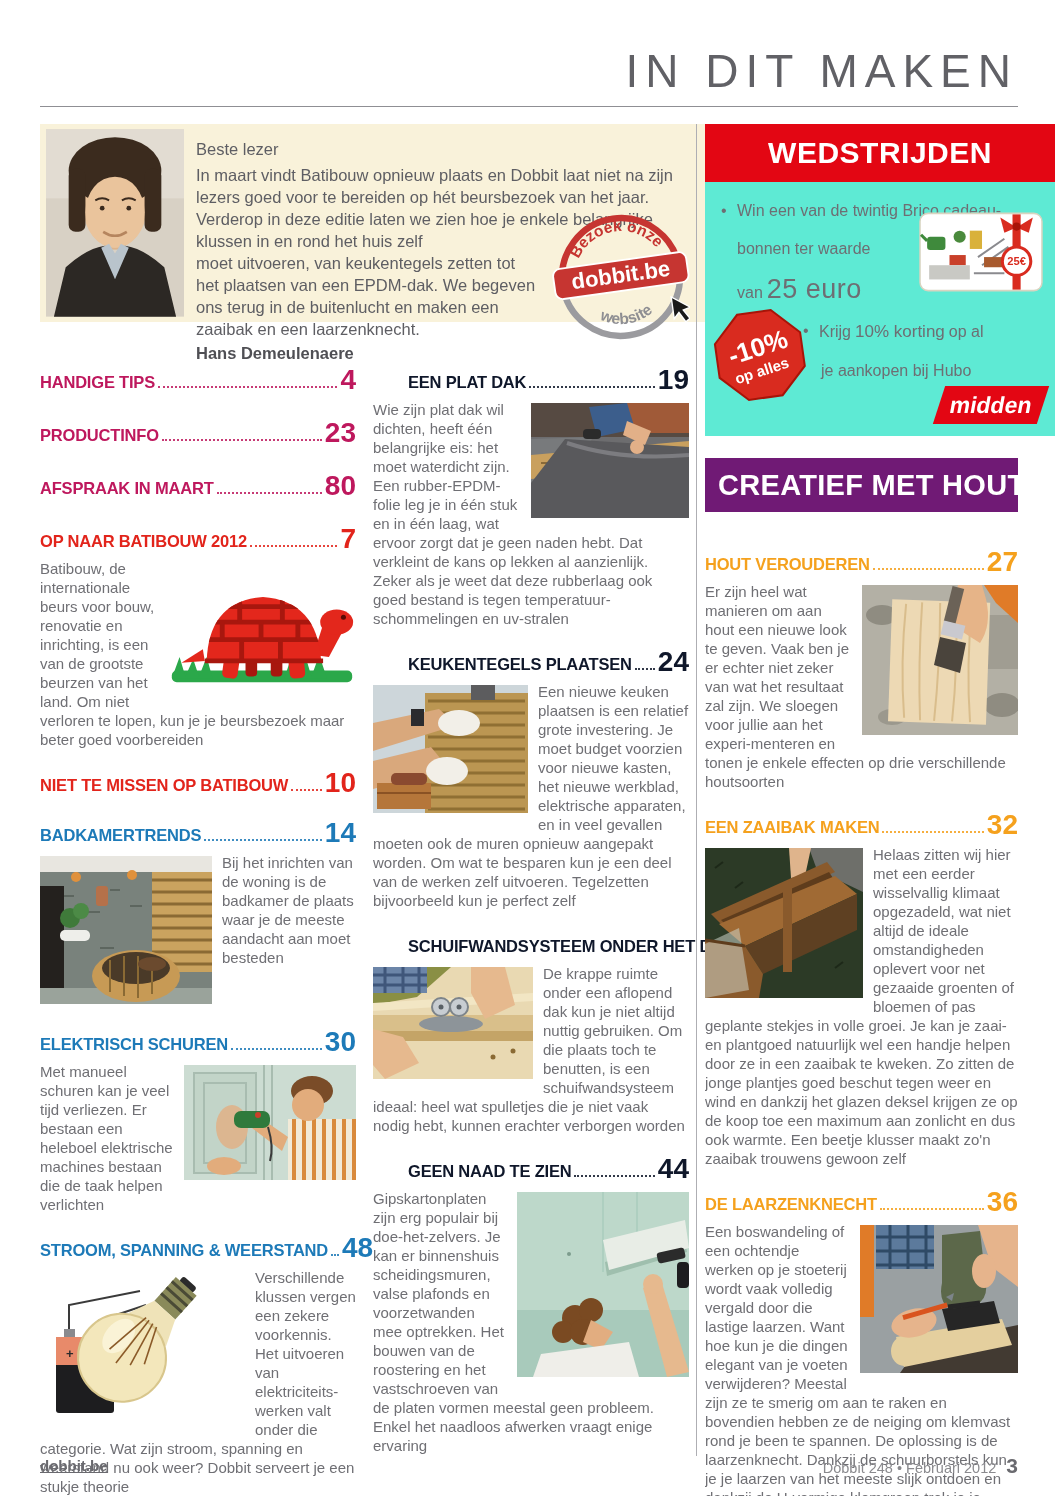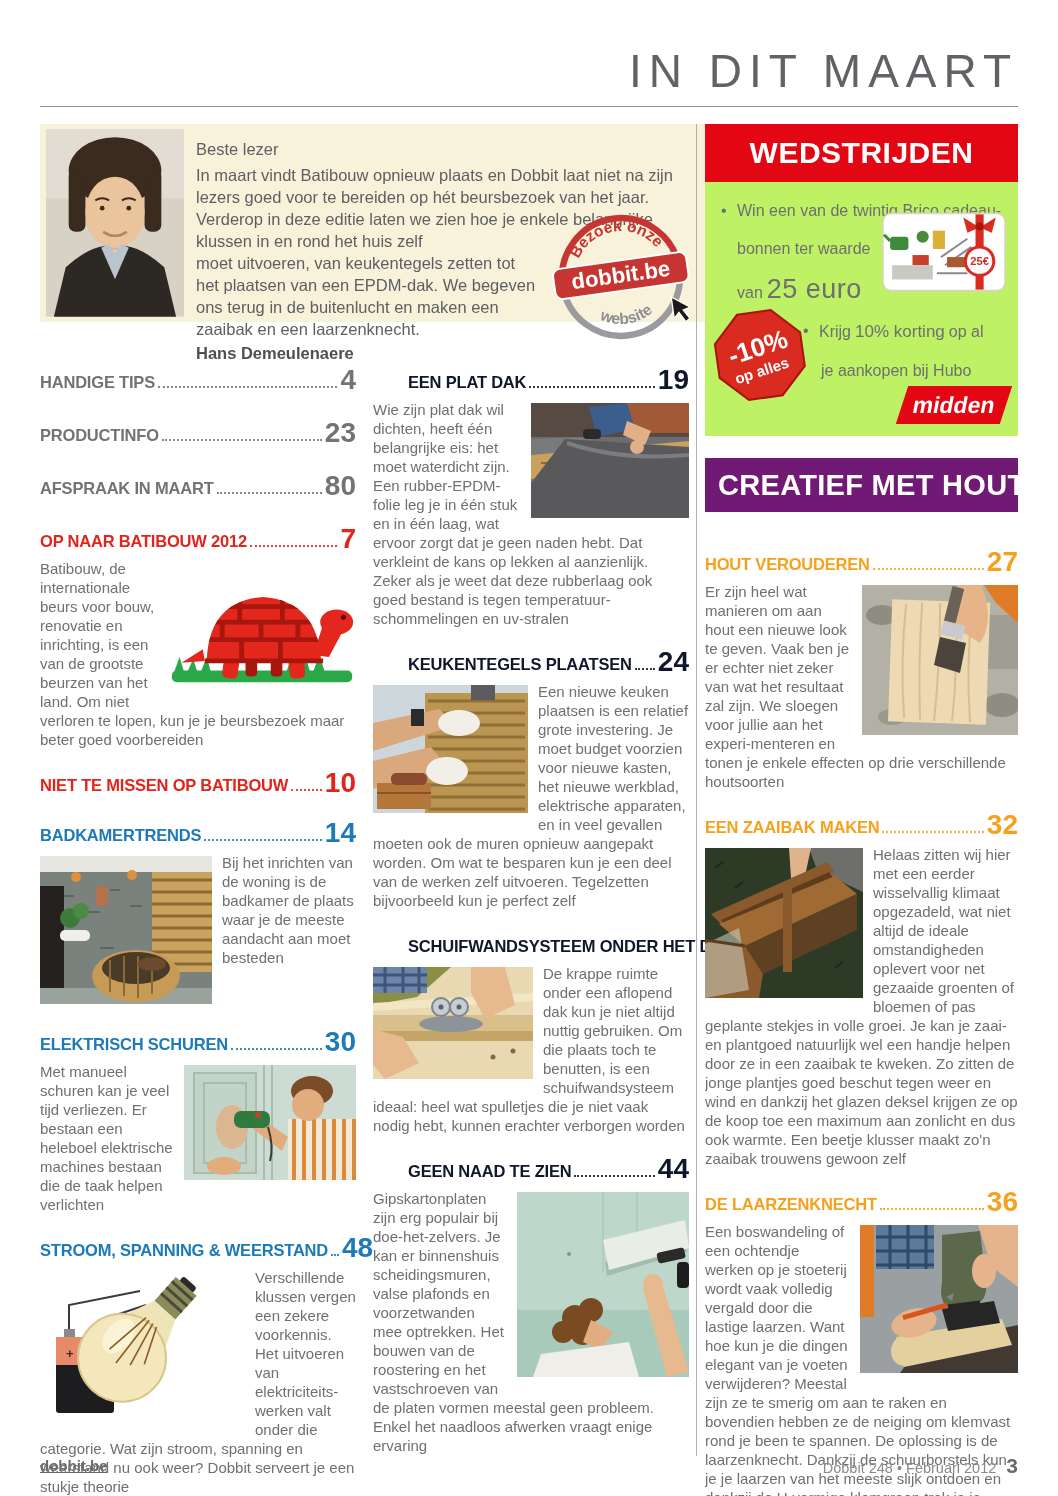--- a/index.html
+++ b/index.html
@@ -27,35 +27,35 @@
   .col-mid{left:373px;top:368px;width:316px;}
   .col-right{left:705px;top:124px;width:313px;}
   .vdivider{position:absolute;left:696px;top:124px;width:1px;height:1332px;background:#aeaeb3;}
 
   
   .toc-row{display:flex;align-items:flex-end;margin-bottom:8px;}
   .toc-label{font-weight:bold;font-size:16.5px;letter-spacing:-0.2px;white-space:nowrap;}
   .toc-lead{flex:1;border-bottom:2px dotted currentColor;margin:0 3px;height:1px;
             align-self:flex-end;margin-bottom:4px;min-width:8px;opacity:.85;}
   .toc-page{font-weight:bold;font-size:28px;line-height:24px;}
-  .h-purple{color:#737373;}
+  .h-purple{color:#be185d;}
   .h-red{color:#e2241b;}
   .h-blue{color:#1d7ab8;}
   .h-olive{color:#0f172a;margin-left:35px;}
   .h-orange{color:#f5a11d;}
   .mb29{margin-bottom:29px;}
   .mb26{margin-bottom:26px;}
   .sec-body{font-size:15px;line-height:19px;color:#6f6f74;overflow:hidden;margin-bottom:22px;}
   .ph{display:block;}
   .fl{float:left;margin:3px 10px 4px 0;}
   .fr{float:right;margin:3px 0 4px 10px;}
   .ph svg{display:block;}
 
   
-  .wed{position:relative;width:313px;height:312px;background:#bef264;margin-bottom:22px;}
+  .wed{position:relative;width:350px;height:312px;background:#5eead4;margin-bottom:22px;}
   .wed-bar{position:absolute;left:0;top:0;right:0;height:58px;background:#e30613;}
   .wed-title{display:block;text-align:center;line-height:58px;color:#fff;font-weight:bold;
              font-size:30px;letter-spacing:.5px;}
   .wed-line{position:absolute;font-size:16px;color:#6e6e73;white-space:nowrap;}
   .bullet{padding-left:16px;}
   .bullet::before{content:"•";position:absolute;left:0;color:#6e6e73;}
   .big-amt{font-size:27px;letter-spacing:.5px;margin-left:4px;}
   .big-mid{font-size:17px;margin:0 4px;}
   .gift{position:absolute;right:12px;top:88px;width:124px;height:80px;}
   .badge{position:absolute;left:8px;top:184px;width:94px;height:96px;}
@@ -72,21 +72,21 @@
              text-decoration:underline;font-weight:bold;}
   .foot-right{position:absolute;right:40px;bottom:18px;display:flex;align-items:baseline;gap:10px;
               font-size:14.5px;color:#8a8a8e;}
   .foot-page{font-size:21px;color:#6a6a6f;font-weight:bold;}
 </style>
 </head>
 <body>
 
 <div class="page">
 
-  <div class="masthead">IN DIT MAART</div>
+  <div class="masthead">IN DIT MAKEN</div>
   <div class="header-rule"></div>
 
   <div class="edbox">
     <span class="ph port">
       <svg width="138" height="188" viewBox="0 0 140 190">
         <rect width="140" height="190" fill="#d8d1c5"></rect>
         <rect width="140" height="70" fill="#e2dcd2"></rect>
         <rect x="60" y="100" width="20" height="22" fill="#dcb48c"></rect>
         <ellipse cx="70" cy="80" rx="32" ry="40" fill="#eac49c"></ellipse>
         <ellipse cx="70" cy="42" rx="47" ry="34" fill="#3b2b1e"></ellipse>

